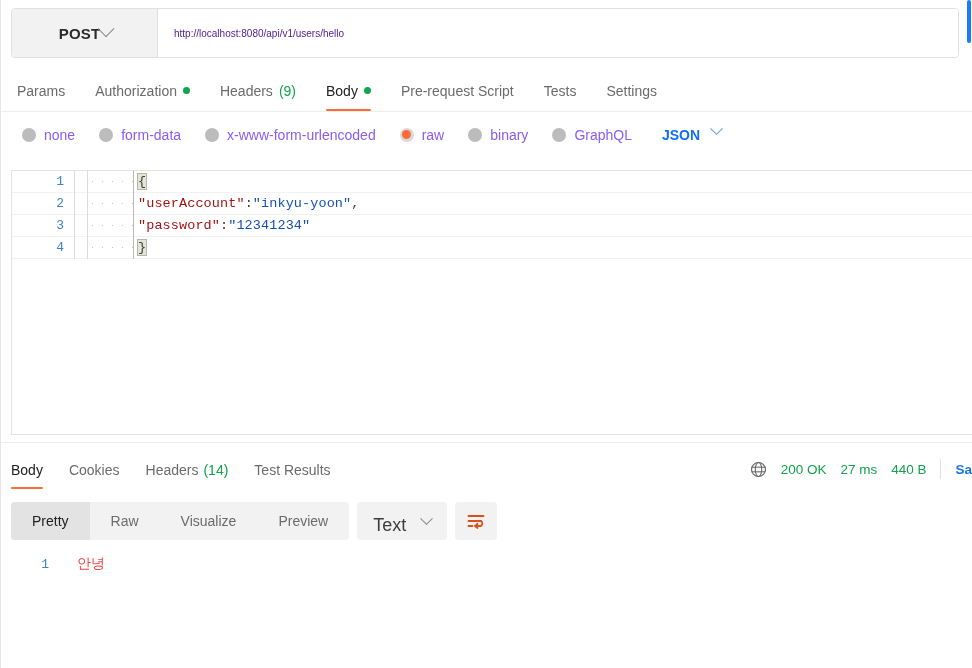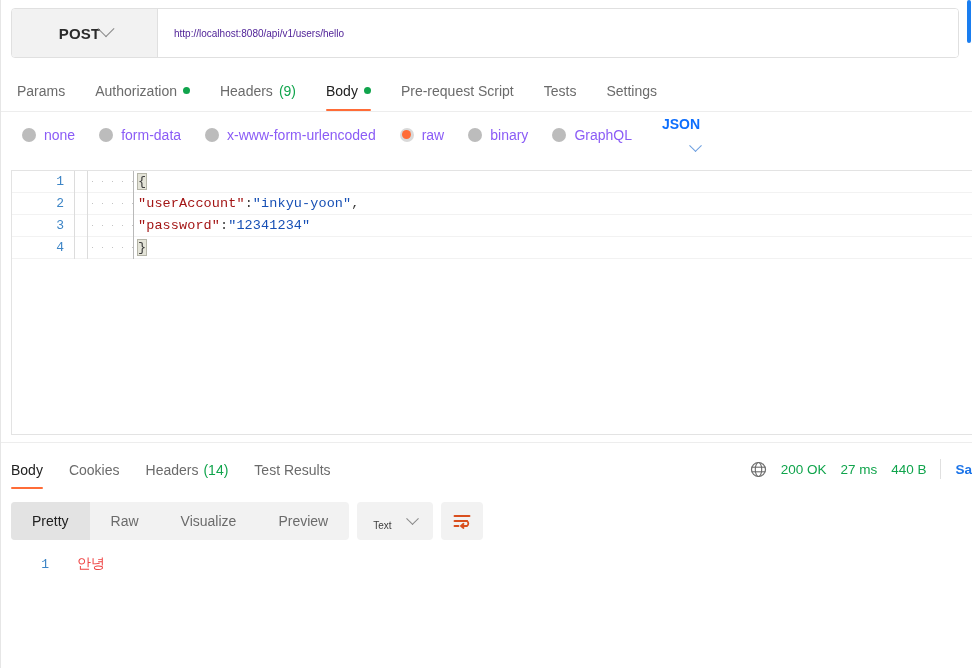--- a/index.html
+++ b/index.html
@@ -142,25 +142,24 @@
   .radio.sel::after {
     content: "";
     position: absolute;
     left: 2.5px; top: 2.5px;
     width: 9px; height: 9px;
     border-radius: 50%;
     background: #ff6c37;
   }
   .json-select {
     display: flex;
-    align-items: flex-end;
+    align-items: flex-start;
     gap: 12px;
     margin-left: 6px;
     cursor: pointer;
-    flex-direction: column;
   }
   .json-label {
     font-size: 14px;
     font-weight: bold;
     color: #0d6efd;
   }
   .chev-sm {
     width: 9px; height: 9px;
     border-right: 1.6px solid #6d9fe0;
     border-bottom: 1.6px solid #6d9fe0;
@@ -326,21 +325,21 @@
   .fmt-select {
     display: flex;
     align-items: center;
     gap: 16px;
     background: #f2f2f2;
     border-radius: 4px;
     height: 38px;
     padding: 0 16px;
     cursor: pointer;
   }
-  .fmt-label { font-size: 10px; color: #3d3d3d; margin-top: 8px; }
+  .fmt-label { font-size: 18px; color: #3d3d3d; margin-top: 8px; }
   .chev-gray {
     width: 9px; height: 9px;
     border-right: 1.6px solid #8a8a8a;
     border-bottom: 1.6px solid #8a8a8a;
     transform: rotate(45deg) translate(-2px,-2px);
   }
   .icon-btn {
     width: 42px; height: 38px;
     background: #f2f2f2;
     border-radius: 4px;

